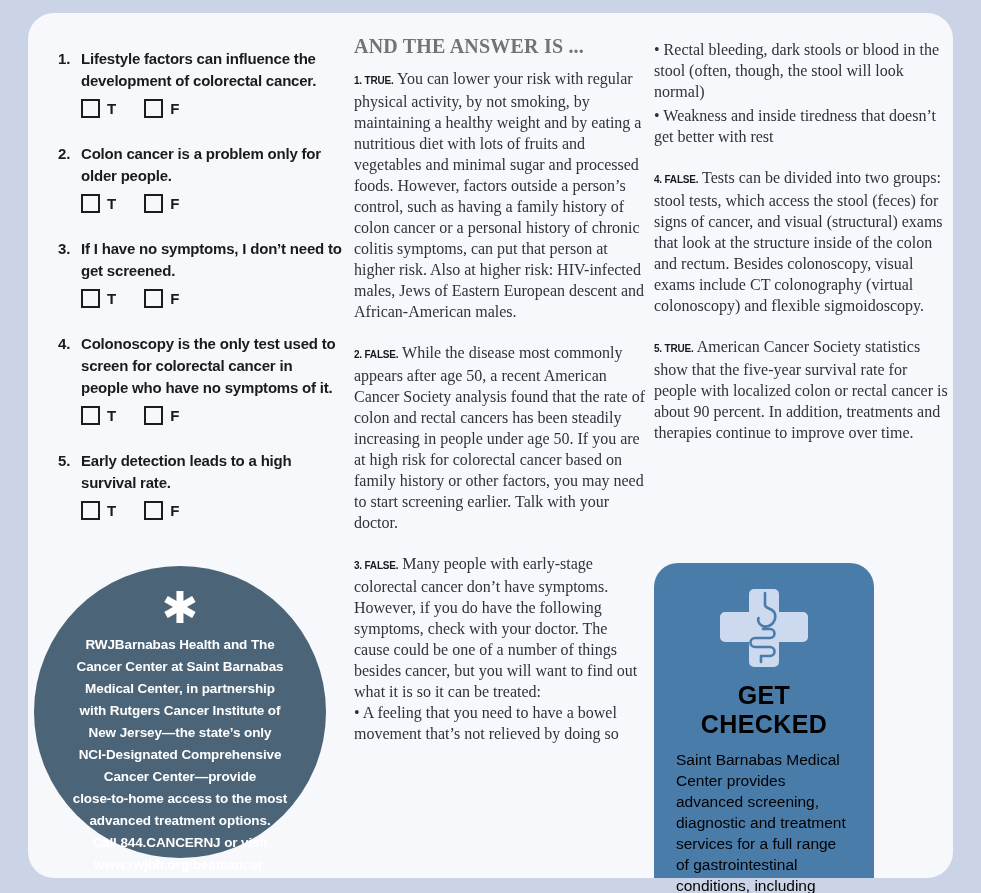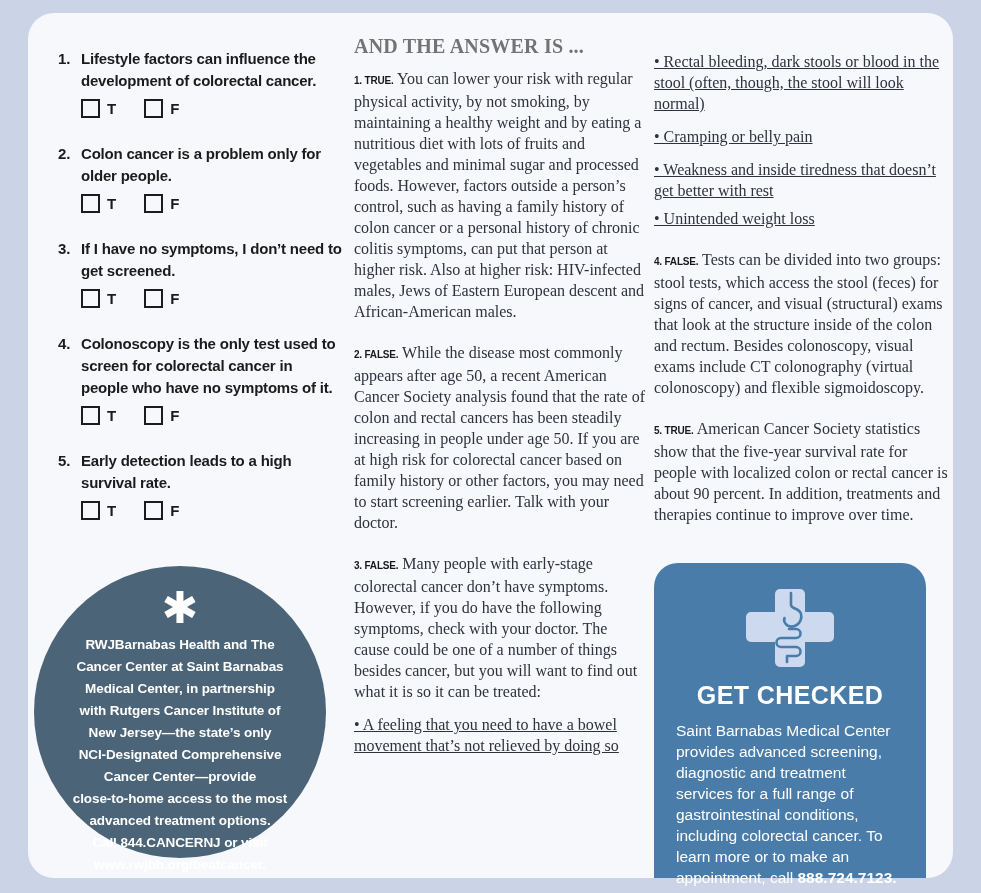--- a/index.html
+++ b/index.html
@@ -31,27 +31,27 @@
   .ans-heading{
     font-family:"Liberation Serif",serif;font-weight:bold;font-size:20px;
     color:#737373;letter-spacing:0.2px;margin:0 0 10px 0;
   }
   .ans-p{
     font-family:"Liberation Serif",serif;font-size:16px;line-height:21px;
     color:#2e323c;margin:0 0 20px 0;
   }
   .lead{font-family:"Liberation Sans",sans-serif;font-weight:bold;font-size:10px;
         letter-spacing:-0.2px;color:#16181d;}
-  .bullet{margin:12px 0 3px 0;text-decoration:underline;}
+  .bullet{margin:0 0 3px 0;}
   .bullet-gap{margin-top:7px;}
   .after-bullets{margin-top:20px;}
   
   .get-checked{
-    position:absolute;left:626px;top:550px;width:272px;height:315px;
-    border-radius:24px 24px 0 0;color:#ffffff;box-sizing:border-box;
+    position:absolute;left:626px;top:550px;width:220px;height:315px;
+    border-radius:24px 24px 0 0;color:#000000;box-sizing:border-box;
     padding:26px 22px 0 22px;text-align:left;
   }
   .gc-icon{display:block;margin:0 auto 14px auto;}
   .gc-title{font-size:25px;font-weight:bold;letter-spacing:0.4px;margin:0 0 10px 0;
             text-align:center;}
   .gc-body{font-size:15.5px;line-height:21px;margin:0;}
   .gc-phone{font-weight:bold;}
   
   .circle-note{
     position:absolute;left:6px;top:553px;width:292px;height:292px;border-radius:50%;
@@ -171,23 +171,21 @@
 
     <p class="ans-p" style="margin-bottom:0;">
       <span class="lead">3. FALSE.</span>
       <span>Many people with early-stage colorectal cancer don’t have symptoms. However, if you do have the following symptoms, check with your doctor. The cause could be one of a number of things besides cancer, but you will want to find out what it is so it can be treated:</span>
     </p>
     <p class="ans-p bullet">• A feeling that you need to have a bowel movement that’s not relieved by doing so</p>
   </div>
 
   <div class="col-right">
     <p class="ans-p bullet">• Rectal bleeding, dark stools or blood in the stool (often, though, the stool will look normal)</p>
-    <p class="ans-p bullet">• Cramping or belly pain</p>
     <p class="ans-p bullet">• Weakness and inside tiredness that doesn’t get better with rest</p>
-    <p class="ans-p bullet bullet-gap">• Unintended weight loss</p>
 
     <p class="ans-p after-bullets">
       <span class="lead">4. FALSE.</span>
       <span>Tests can be divided into two groups: stool tests, which access the stool (feces) for signs of cancer, and visual (structural) exams that look at the structure inside of the colon and rectum. Besides colonoscopy, visual exams include CT colonography (virtual colonoscopy) and flexible sigmoidoscopy.</span>
     </p>
 
     <p class="ans-p">
       <span class="lead">5. TRUE.</span>
       <span>American Cancer Society statistics show that the five-year survival rate for people with localized colon or rectal cancer is about 90 percent. In addition, treatments and therapies continue to improve over time.</span>
     </p>

